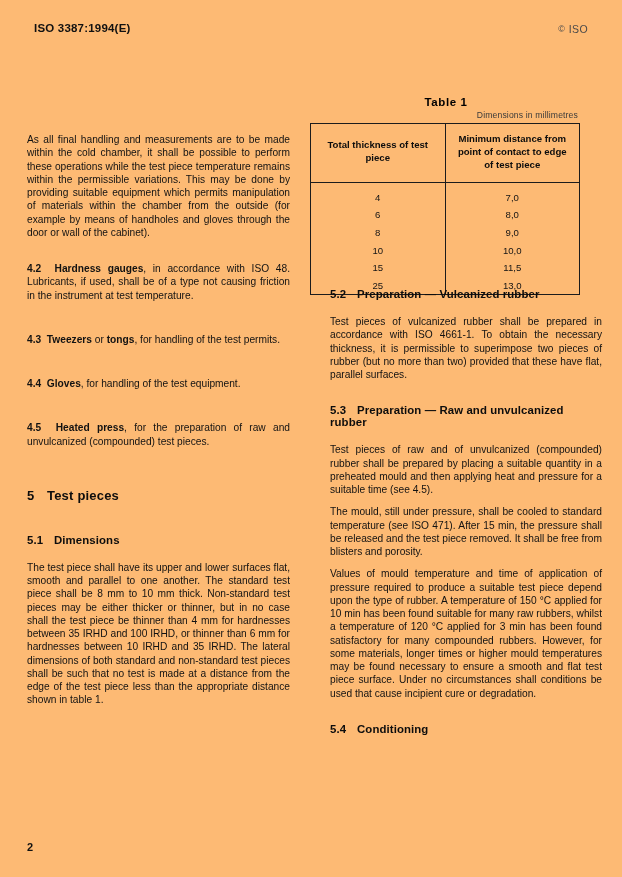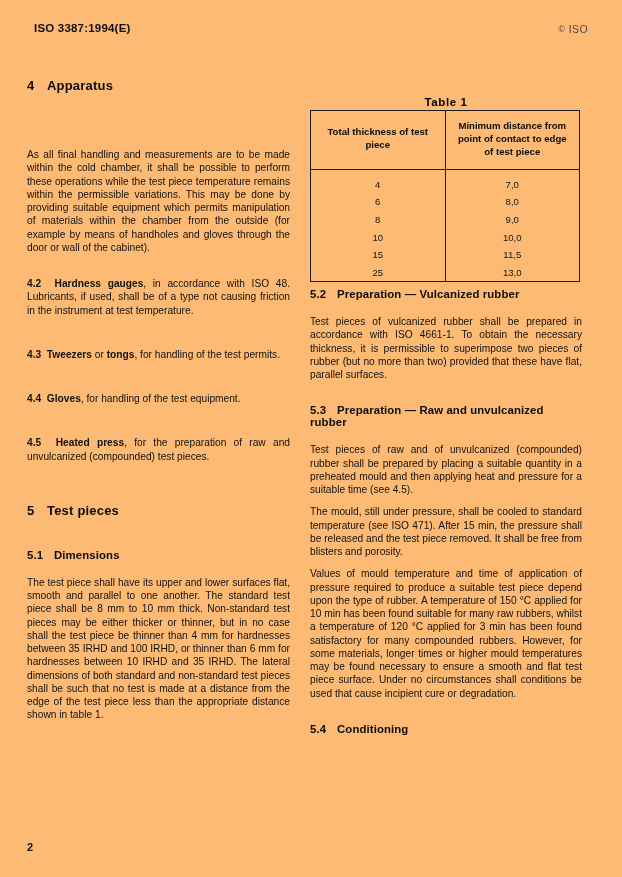--- a/index.html
+++ b/index.html
@@ -172,21 +172,20 @@
 
 <div class="page">
 
   <div class="header">
     <div class="doc-ref">ISO 3387:1994(E)</div>
     <div class="iso-mark"><span class="cmark">©</span> <span>ISO</span></div>
   </div>
 
   <div class="col col-left">
 
-    <h2 class="clause"><span class="num">4</span><span>Apparatus</span></h2>
 
     <div class="gap-xxl"></div>
 
 
     <div class="gap-md"></div>
 
     <p class="body">As all final handling and measurements are to be made within the cold chamber, it shall be possible to perform these operations while the test piece temperature remains within the permissible variations. This may be done by providing suitable equipment which permits manipulation of materials within the chamber from the outside (for example by means of handholes and gloves through the door or wall of the cabinet).</p>
 
     <div class="gap-lg"></div>
 
@@ -213,20 +212,21 @@
     <h3 class="subclause"><span class="num">5.1</span><span>Dimensions</span></h3>
 
     <div class="gap-md"></div>
 
     <p class="body">The test piece shall have its upper and lower surfaces flat, smooth and parallel to one another. The standard test piece shall be 8 mm to 10 mm thick. Non-standard test pieces may be either thicker or thinner, but in no case shall the test piece be thinner than 4 mm for hardnesses between 35 IRHD and 100 IRHD, or thinner than 6 mm for hardnesses between 10 IRHD and 35 IRHD. The lateral dimensions of both standard and non-standard test pieces shall be such that no test is made at a distance from the edge of the test piece less than the appropriate distance shown in table 1.</p>
 
   </div>
 
   <div class="table-block">
     <div class="table-caption">Table 1</div>
+    <div class="table-units">Dimensions in millimetres</div>
     <table class="t1">
       <colgroup>
           <col class="c1">
           <col class="c2">
         </colgroup>
       <thead>
         <tr>
           <th>Total thickness of test piece</th>
           <th>Minimum distance from point of contact to edge of test piece</th>
         </tr>
@@ -253,21 +253,21 @@
           <td>11,5</td>
         </tr>
         <tr class="last-data">
           <td>25</td>
           <td>13,0</td>
         </tr>
       </tbody>
     </table>
   </div>
 
-  <div class="col col-right" style="top: 288px;">
+  <div class="col col-right" style="top: 288px; margin-left: 20px;">
 
     <h3 class="subclause"><span class="num">5.2</span><span>Preparation — Vulcanized rubber</span></h3>
 
     <div class="gap-md"></div>
 
     <p class="body">Test pieces of vulcanized rubber shall be prepared in accordance with ISO 4661-1. To obtain the necessary thickness, it is permissible to superimpose two pieces of rubber (but no more than two) provided that these have flat, parallel surfaces.</p>
 
     <div class="gap-lg"></div>
 
     <h3 class="subclause"><span class="num">5.3</span><span>Preparation — Raw and unvulcanized rubber</span></h3>

